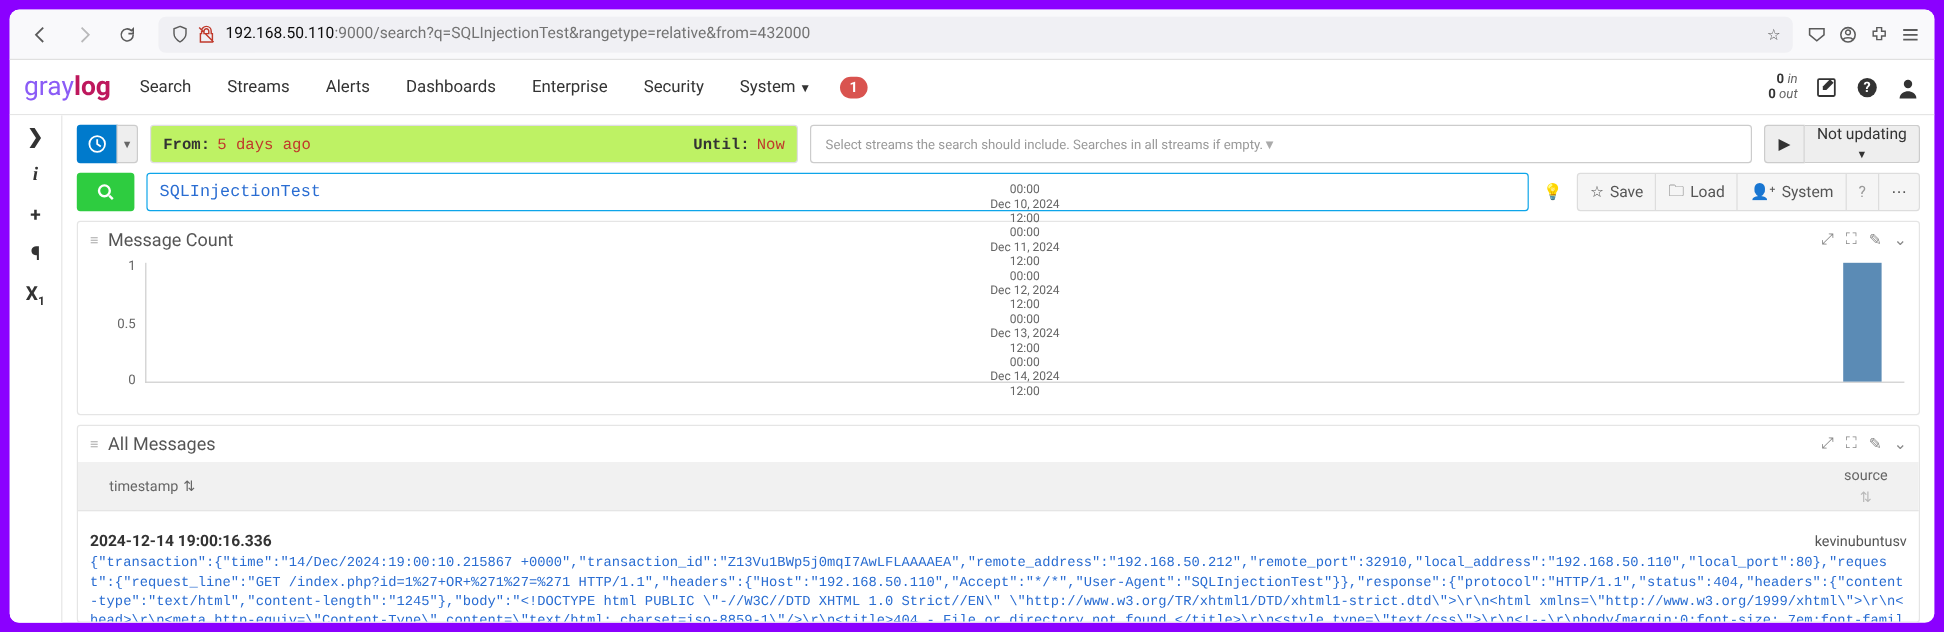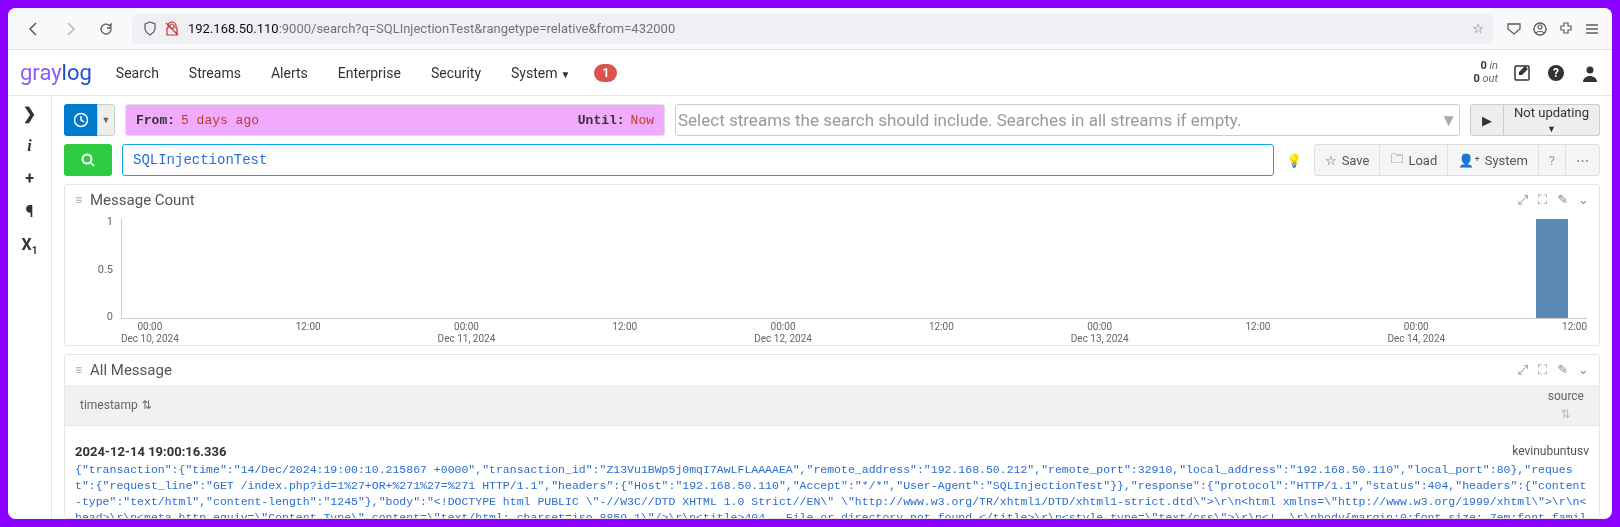--- a/index.html
+++ b/index.html
@@ -14,45 +14,45 @@
     .url-host { color: #0c0c0c; }
     .url-rest { color: #737373; }
     .url-icons-left { display: flex; gap: 6px; align-items: center; }
     .url-star { margin-left: auto; color: #5b5b5b; }
     .browser-right { display: flex; gap: 10px; align-items: center; color: #5b5b5b; }
     
     
     .topnav { height: 46px; display: flex; align-items: center; padding: 0 12px; gap: 18px; border-bottom: 1px solid #e5e5e5; }
     .logo { display: flex; align-items: baseline; font-size: 22px; font-weight: 400; }
     .logo-gray { color: #8b5cf6; }
-    .logo-log { color: #1d4ed8; }
+    .logo-log { color: #be185d; font-weight: bold; }
     .nav-item { color: #333; font-size: 14px; cursor: pointer; padding: 12px 6px; }
     .nav-item .caret { font-size: 10px; margin-left: 3px; }
     .notif-badge { background: #d9534f; color: #fff; border-radius: 10px; padding: 2px 8px; font-size: 12px; font-weight: bold; }
     .topnav-right { margin-left: auto; display: flex; align-items: center; gap: 14px; }
     .throughput { font-size: 11px; line-height: 1.1; text-align: right; }
     .throughput .num { font-weight: bold; }
     .throughput .unit { font-style: italic; color: #666; }
     .top-icon { width: 20px; height: 20px; color: #333; cursor: pointer; }
     
     
     .body-row { display: flex; flex: 1; overflow: hidden; }
     .left-rail { width: 44px; background: #fff; border-right: 1px solid #e5e5e5; display: flex; flex-direction: column; align-items: center; padding-top: 8px; gap: 14px; }
     .left-rail .rail-icon { font-size: 16px; font-weight: bold; cursor: pointer; color: #333; }
     .main { flex: 1; padding: 8px 12px 0 12px; overflow: hidden; display: flex; flex-direction: column; gap: 8px; }
     
     
     .tr-row { display: flex; gap: 10px; align-items: stretch; height: 32px; }
     .time-btn { background: #007acc; color: #fff; width: 34px; border-radius: 3px 0 0 3px; display: flex; align-items: center; justify-content: center; }
     .time-split { background: #eee; border: 1px solid #ccc; width: 18px; border-radius: 0 3px 3px 0; display: flex; align-items: center; justify-content: center; font-size: 9px; color: #666; margin-left: -1px; }
-    .time-range { flex: 0 0 540px; background: #f0abfc; border: 1px solid #e0dde4; border-radius: 3px; display: flex; align-items: center; padding: 0 10px; gap: 6px; font-family: "Courier New", monospace; font-size: 13px; }
+    .time-range { flex: 0 0 540px; background: #bef264; border: 1px solid #e0dde4; border-radius: 3px; display: flex; align-items: center; padding: 0 10px; gap: 6px; font-family: "Courier New", monospace; font-size: 13px; }
     .time-range .lbl { color: #333; font-weight: bold; }
     .time-range .val { color: #c0392b; }
     .time-range .sep { flex: 1; }
-    .stream-select { flex: 1; border: 1px solid #ccc; border-radius: 3px; padding: 0 2px; display: flex; align-items: center; color: #999; font-size: 17px; justify-content: space-between; }
+    .stream-select { flex: 1; border: 1px solid #ccc; border-radius: 3px; padding: 0 12px; display: flex; align-items: center; color: #999; font-size: 11px; justify-content: flex-start; }
     .refresh-grp { display: flex; }
     .refresh-btn { background: #eee; border: 1px solid #ccc; width: 34px; display: flex; align-items: center; justify-content: center; border-radius: 3px 0 0 3px; }
     .refresh-lbl { background: #eee; border: 1px solid #ccc; border-left: none; padding: 0 10px; display: flex; align-items: center; border-radius: 0 3px 3px 0; font-size: 13px; gap: 4px; flex-direction: column; }
     
     
     .q-row { display: flex; gap: 10px; align-items: stretch; height: 32px; }
     .q-search { background: #2ecc40; width: 48px; border-radius: 3px; display: flex; align-items: center; justify-content: center; color: #fff; }
     .q-input { flex: 1; border: 1px solid #0ea5e9; border-radius: 3px; padding: 0 10px; display: flex; align-items: center; font-family: "Courier New", monospace; font-size: 14px; color: #2a6dd2; }
     .q-bulb { width: 20px; display: flex; align-items: center; justify-content: center; color: #8e44ad; }
     .q-actions { display: flex; background: #f5f5f5; border: 1px solid #ddd; border-radius: 3px; }
@@ -63,25 +63,25 @@
     
     .panel { border: 1px solid #e5e5e5; border-radius: 3px; background: #fff; }
     .panel-hdr { display: flex; align-items: center; padding: 6px 10px; gap: 8px; }
     .panel-drag { color: #aaa; font-size: 12px; }
     .panel-title { font-size: 15px; color: #555; }
     .panel-tools { margin-left: auto; display: flex; gap: 10px; color: #888; font-size: 13px; }
     .chart-body { padding: 4px 20px 8px 50px; position: relative; height: 130px; }
     .y-axis { position: absolute; left: 20px; top: 0; bottom: 22px; width: 28px; display: flex; flex-direction: column; justify-content: space-between; align-items: flex-end; font-size: 11px; color: #666; }
     .plot { position: absolute; left: 56px; right: 12px; top: 4px; bottom: 26px; border-left: 1px solid #ccc; border-bottom: 1px solid #ccc; }
     .bar { position: absolute; background: #5b8bb5; bottom: 0; }
-    .x-axis { position: absolute; left: 56px; right: 12px; bottom: 0; height: 24px; display: flex; justify-content: space-between; font-size: 10px; color: #666; }
+    .x-axis { position: absolute; left: 56px; right: 12px; bottom: 12px; height: 24px; display: flex; justify-content: flex-end; font-size: 10px; color: #666; flex-direction: column; }
     .x-tick { display: flex; flex-direction: column; align-items: center; line-height: 1.2; }
     
     
-    .msg-hdr-row { background: #f1f1f1; display: flex; padding: 4px 15px; font-size: 12px; color: #666; border-bottom: 1px solid #e5e5e5; }
+    .msg-hdr-row { background: #f1f1f1; display: flex; padding: 4px 26px; font-size: 12px; color: #666; border-bottom: 1px solid #e5e5e5; }
     .msg-hdr-row .col-ts { flex: 0 0 120px; display:flex; gap:4px; align-items:center;}
     .msg-hdr-row .col-src { margin-left: auto; display:flex; gap:4px; align-items:center;flex-direction:column;}
     .msg-row { padding: 18px 10px; font-size: 12px; }
     .msg-meta { display: flex; }
     .msg-meta .ts { font-weight: bold; font-size: 13px; }
     .msg-meta .src { margin-left: auto; color: #555; }
     .msg-body { font-family: "Courier New", monospace; font-size: 11.5px; color: #2a6dd2; line-height: 1.4; margin-top: 3px; word-break: break-all; max-height: 62px; overflow: hidden; }
     
     svg { width: 16px; height: 16px; fill: currentColor; }
   </style>
@@ -141,20 +141,21 @@
   </div>
 
   <div class="topnav">
     <div class="logo">
       <span class="logo-gray">gray</span>
         <span class="logo-log">log</span>
     </div>
     <div class="nav-item">Search</div>
     <div class="nav-item">Streams</div>
     <div class="nav-item">Alerts</div>
+    <div class="nav-item">Dashboards</div>
     <div class="nav-item">Enterprise</div>
     <div class="nav-item">Security</div>
     <div class="nav-item"><span>System</span><span class="caret">▼</span></div>
     <div class="notif-badge">1</div>
     <div class="topnav-right">
       <div class="throughput">
         <div><span class="num">0</span> <span class="unit">in</span></div>
         <div><span class="num">0</span> <span class="unit">out</span></div>
       </div>
       <svg class="top-icon" viewBox="0 0 20 20">
@@ -300,21 +301,21 @@
               <div class="x-tick">
                 <span>12:00</span>
               </div>
             </div>
         </div>
       </div>
 
       <div class="panel" style="flex:1;display:flex;flex-direction:column;overflow:hidden">
         <div class="panel-hdr">
           <span class="panel-drag">≡</span>
-          <span class="panel-title">All Message</span>
+          <span class="panel-title">All Messages</span>
           <div class="panel-tools">
             <span>⤢</span>
             <span>⛶</span>
             <span>✎</span>
             <span>⌄</span>
           </div>
         </div>
         <div class="msg-hdr-row">
           <div class="col-ts">
               <span>timestamp</span> 

